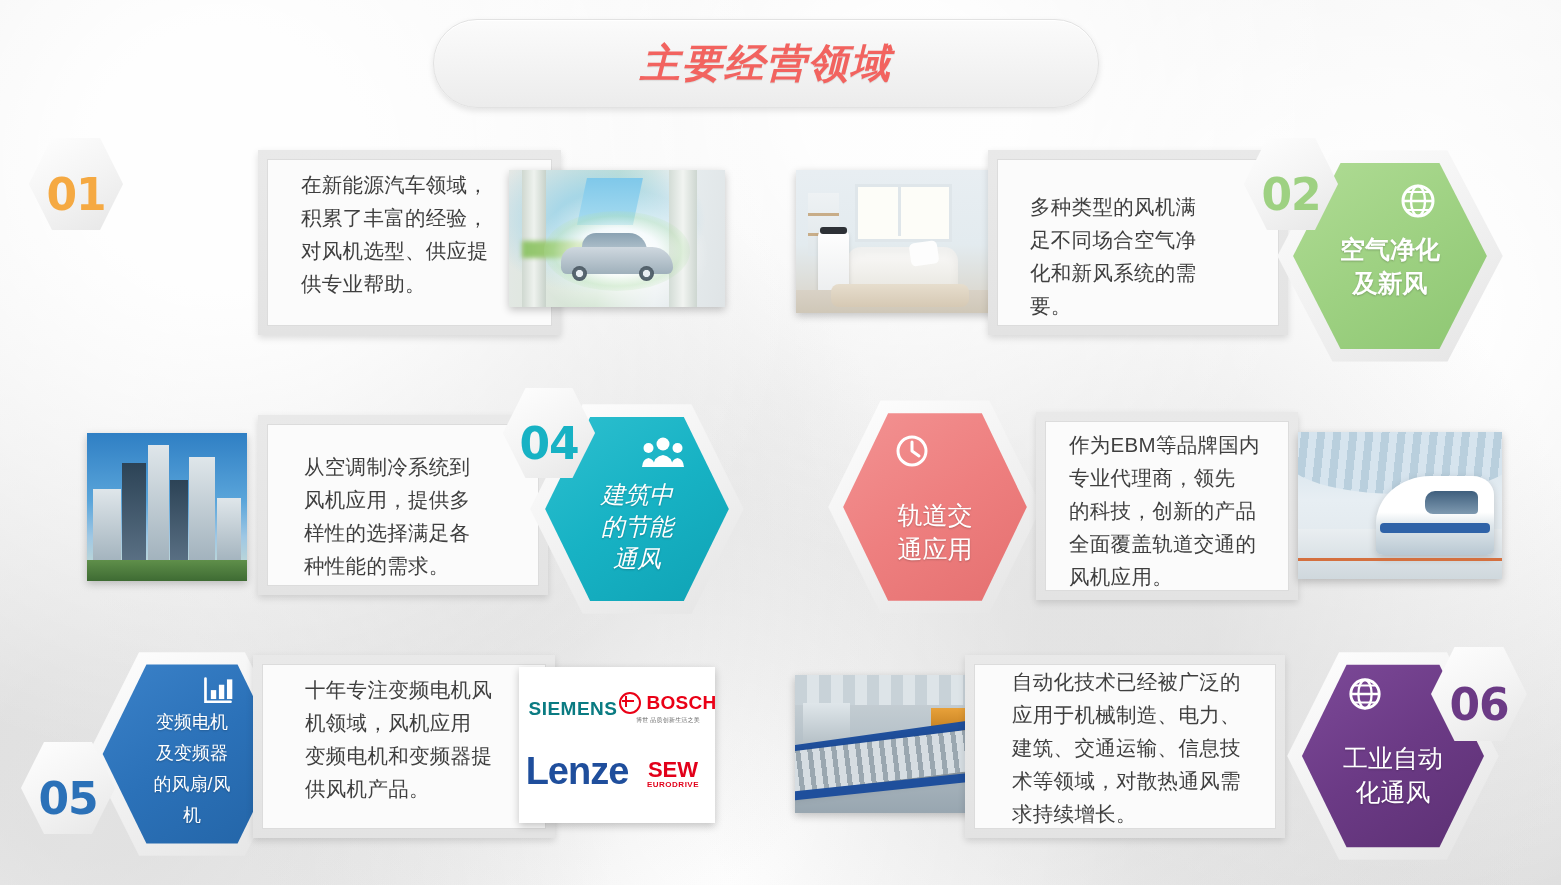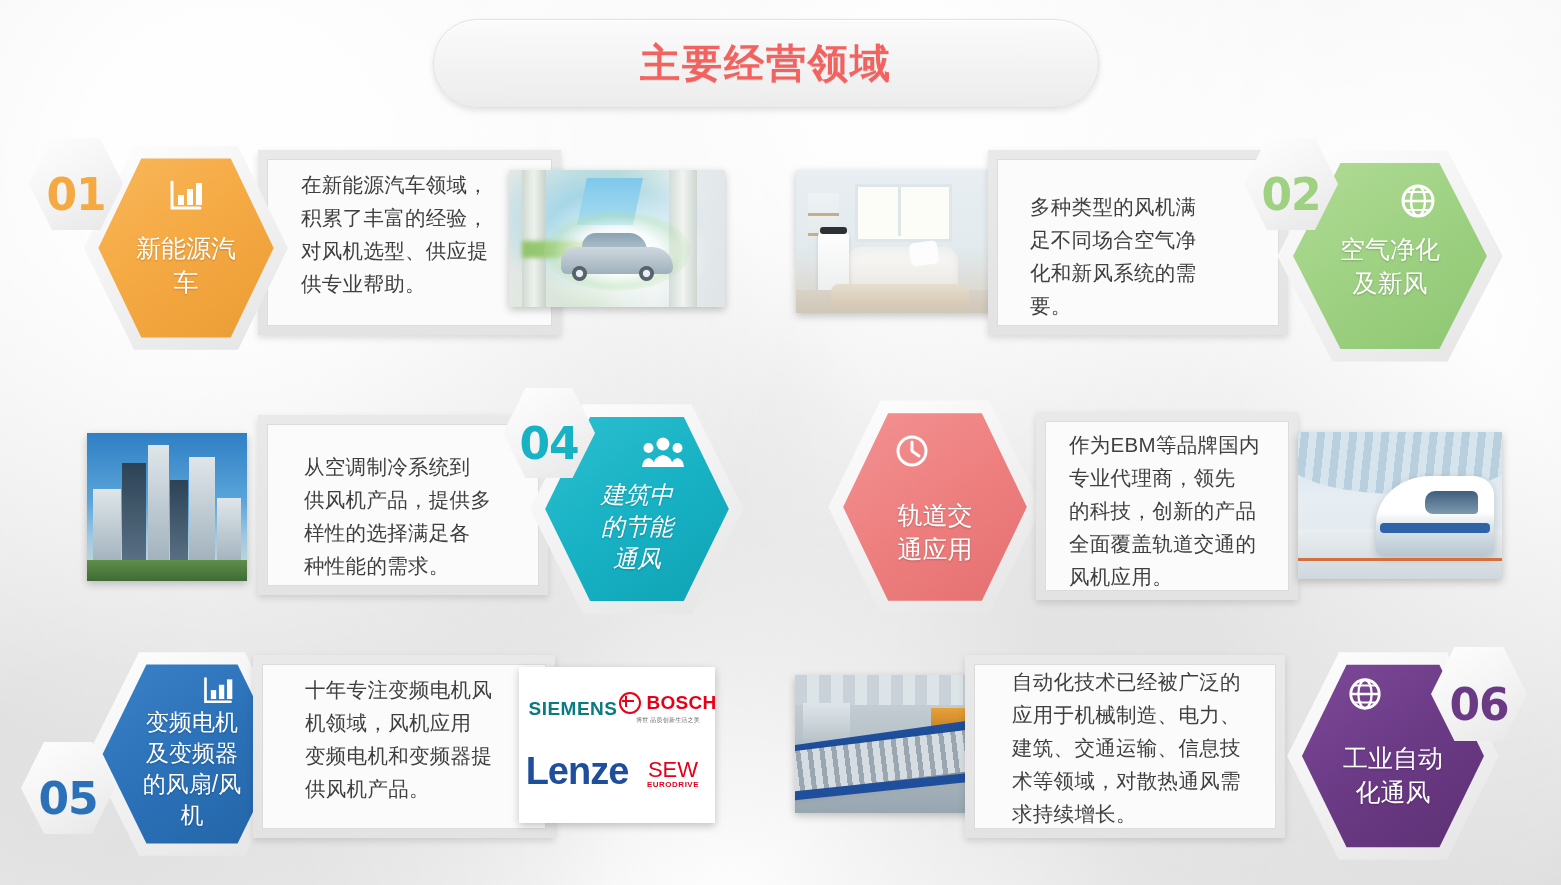--- a/index.html
+++ b/index.html
@@ -37,20 +37,21 @@
     position: absolute;
     left: 433px; top: 19px;
     width: 664px; height: 87px;
     border-radius: 44px;
     background: linear-gradient(180deg,#fbfbfb 0%, #f4f4f4 48%, #ececec 100%);
     border: 1px solid #e2e2e2;
     box-shadow: 0 3px 6px rgba(0,0,0,0.10), inset 0 1px 0 #ffffff;
     display: flex;
     align-items: center;
     justify-content: center;
+    font-style: italic;
   }
   .title-text {
     color: #f2635f;
     font-size: 40px;
     font-weight: bold;
     letter-spacing: 2px;
     text-shadow: 0 1px 1px rgba(0,0,0,0.10);
   }
 
   
@@ -161,21 +162,21 @@
     background:linear-gradient(180deg,#3f5f7d,#7e99b0); border-radius:10px 6px 4px 8px; }
   .ph-train .rail { position:absolute; left:0; bottom:12%; width:100%; height:3px; background:#d4703f; }
 
   
   .ph-logos { background:#ffffff; }
   .logo-cell { position:absolute; display:flex; align-items:center; justify-content:center; }
   .logo-siemens { color:#0a7b82; font-weight:bold; font-size:19px; letter-spacing:0.5px; }
   .logo-bosch   { color:#ea0016; font-weight:bold; font-size:19px; letter-spacing:0.3px; }
   .logo-bosch-sub { color:#6b6b6b; font-size:6px; letter-spacing:0.2px; margin-top:2px; }
   .logo-lenze   { color:#1f4e9c; font-weight:bold; font-size:38px; letter-spacing:-1px; }
-  .logo-sew     { color:#e2001a; font-weight:normal; font-size:22px; line-height:20px; text-align:right; }
+  .logo-sew     { color:#e2001a; font-weight:bold; font-size:22px; line-height:20px; text-align:right; }
   .logo-sew-sub { color:#e2001a; font-weight:bold; font-size:8px; letter-spacing:0.5px; }
   .bosch-mark { width:18px; height:18px; border:2px solid #ea0016; border-radius:50%;
                 position:relative; margin-right:5px; }
   .bosch-mark::before { content:""; position:absolute; left:1px; top:6px; width:12px; height:2px; background:#ea0016; }
   .bosch-mark::after  { content:""; position:absolute; left:4px; top:2px; width:2px; height:11px; background:#ea0016; }
 
   
   .ph-factory { background: linear-gradient(180deg,#cfd6da 0%, #b9c4cb 40%, #98a6b0 100%); }
   .ph-factory .ceil { position:absolute; left:0; top:0; width:100%; height:22%;
     background:repeating-linear-gradient(90deg,#c8d2d8 0 12px,#dde4e8 12px 24px); }
@@ -269,35 +270,20 @@
       <div class="sky"></div>
       <div class="grass"></div>
     <div class="pillar2"></div>
       <div class="glow"></div>
     <div class="cabin"></div>
       <div class="body"></div>
       <div class="w1"></div>
       <div class="w2"></div>
   </div>
 
-  <div class="hex-wrap" style="left:82px; top:142px; width:208px; height:212px;">
-    <div class="hex hex-outer"></div>
-    <div class="hex-inner" style="background:linear-gradient(145deg,#f8b75b 0%, #f5a942 48%, #eb9c34 100%);">
-      <div class="hex-icon">
-        <svg width="38" height="38" viewBox="0 0 38 38">
-          <path d="M5 5 v26 h28" stroke="#fff" stroke-width="3" fill="none" stroke-linecap="round"></path>
-          <rect x="11" y="18" width="6" height="10" fill="#fff"></rect>
-          <rect x="20" y="12" width="6" height="16" fill="#fff"></rect>
-          <rect x="29" y="6" width="6" height="22" fill="#fff"></rect>
-        </svg>
-      </div>
-      <div class="hex-label" style="margin-top:34px;">新能源汽
-车</div>
-    </div>
-  </div>
 
   <div class="badge-wrap" style="left:28px; top:136px; width:96px; height:96px;">
     <div class="badge-outer">
       <div class="badge-num" style="color:#f5a942;">01</div>
     </div>
   </div>
 
   <div class="photo ph-room" style="left:796px; top:170px; width:197px; height:143px;">
     <div class="shelf"></div>
       <div class="win"></div>
@@ -323,21 +309,21 @@
     <div class="hex-inner" style="background:linear-gradient(145deg,#b0dc95 0%, #9ed182 50%, #8dc672 100%);">
       <div class="hex-icon off-right">
         <svg width="38" height="38" viewBox="0 0 38 38">
           <circle cx="19" cy="19" r="15" stroke="#fff" stroke-width="3" fill="none"></circle>
           <ellipse cx="19" cy="19" rx="7" ry="15" stroke="#fff" stroke-width="2.4" fill="none"></ellipse>
           <line x1="4" y1="19" x2="34" y2="19" stroke="#fff" stroke-width="2.4"></line>
           <line x1="7" y1="10" x2="31" y2="10" stroke="#fff" stroke-width="2"></line>
           <line x1="7" y1="28" x2="31" y2="28" stroke="#fff" stroke-width="2"></line>
         </svg>
       </div>
-      <div class="hex-label" style="margin-top:20px;">空气净化
+      <div class="hex-label" style="margin-top:20px;font-weight:bold;">空气净化
 及新风</div>
     </div>
   </div>
 
   <div class="badge-wrap" style="left:1243px; top:136px; width:96px; height:96px;">
     <div class="badge-outer">
       <div class="badge-num" style="color:#9ed182;">02</div>
     </div>
   </div>
 
@@ -348,21 +334,21 @@
     <div class="bd" style="left:52%; width:11%; height:58%;"></div>
     <div class="b" style="left:64%; width:16%; height:74%;"></div>
     <div class="b" style="left:81%; width:15%; height:46%;"></div>
     <div class="green"></div>
   </div>
 
   <div class="panel" style="left:258px; top:415px; width:290px; height:180px;">
     <div class="panel-inner"></div>
   </div>
   <div class="panel-text" style="left:304px; top:450px; width:230px;">从空调制冷系统到
-供风机产品，提供多
+风机应用，提供多
 样性的选择满足各
 种性能的需求。</div>
 
   <div class="hex-wrap" style="left:528px; top:400px; width:218px; height:218px;">
     <div class="hex hex-outer"></div>
     <div class="hex-inner" style="background:linear-gradient(145deg,#2ec0d0 0%, #17b2c4 50%, #0fa2b4 100%);font-style:italic;">
       <div class="hex-icon off-right">
         <svg width="42" height="34" viewBox="0 0 42 34">
           <circle cx="21" cy="8" r="6.5" fill="#fff"></circle>
           <path d="M11 31 q1-11 10-12 q9 1 10 12 z" fill="#fff"></path>
@@ -421,21 +407,21 @@
     <div class="hex hex-outer"></div>
     <div class="hex-inner" style="background:linear-gradient(145deg,#3b82c9 0%, #2b71b8 50%, #2364a6 100%);">
       <div class="hex-icon off-right" style="top:7%;">
         <svg width="34" height="34" viewBox="0 0 38 38">
           <path d="M5 5 v26 h28" stroke="#fff" stroke-width="3" fill="none" stroke-linecap="round"></path>
           <rect x="11" y="18" width="6" height="10" fill="#fff"></rect>
           <rect x="20" y="12" width="6" height="16" fill="#fff"></rect>
           <rect x="29" y="6" width="6" height="22" fill="#fff"></rect>
         </svg>
       </div>
-      <div class="hex-label" style="margin-top:30px; font-size:23px; line-height:31px;">变频电机
+      <div class="hex-label" style="margin-top:30px; font-size:18px; line-height:31px;">变频电机
 及变频器
 的风扇/风
 机</div>
     </div>
   </div>
 
   <div class="badge-wrap" style="left:20px; top:740px; width:96px; height:96px;">
     <div class="badge-outer">
       <div class="badge-num" style="color:#2b71b8;">05</div>
     </div>

